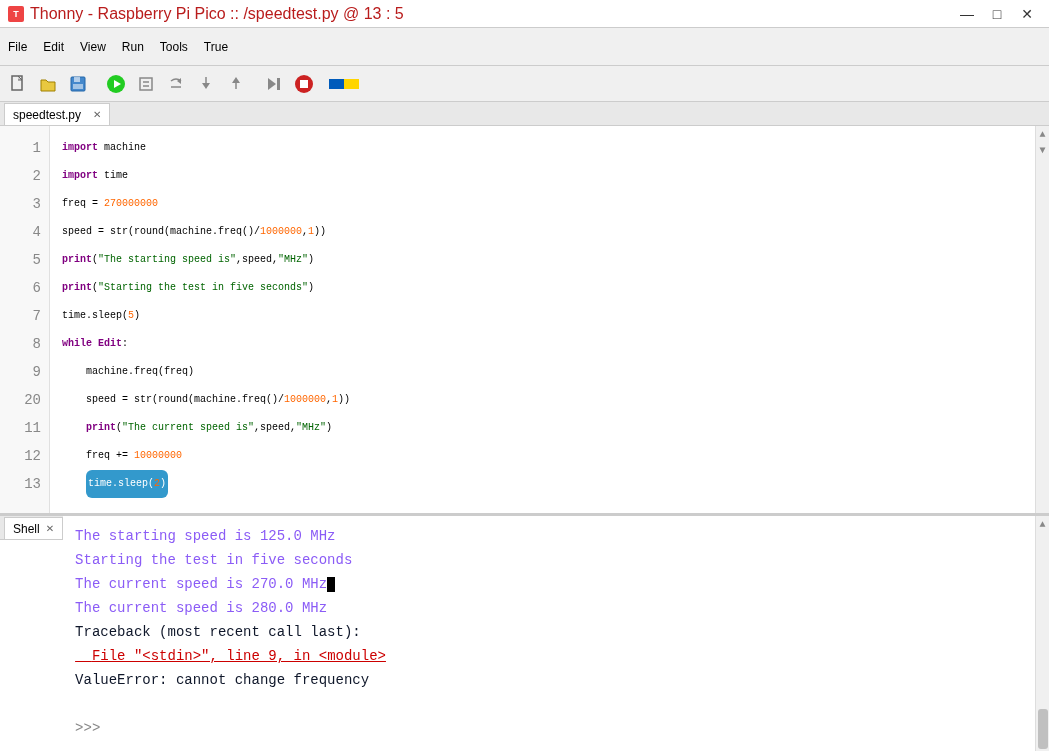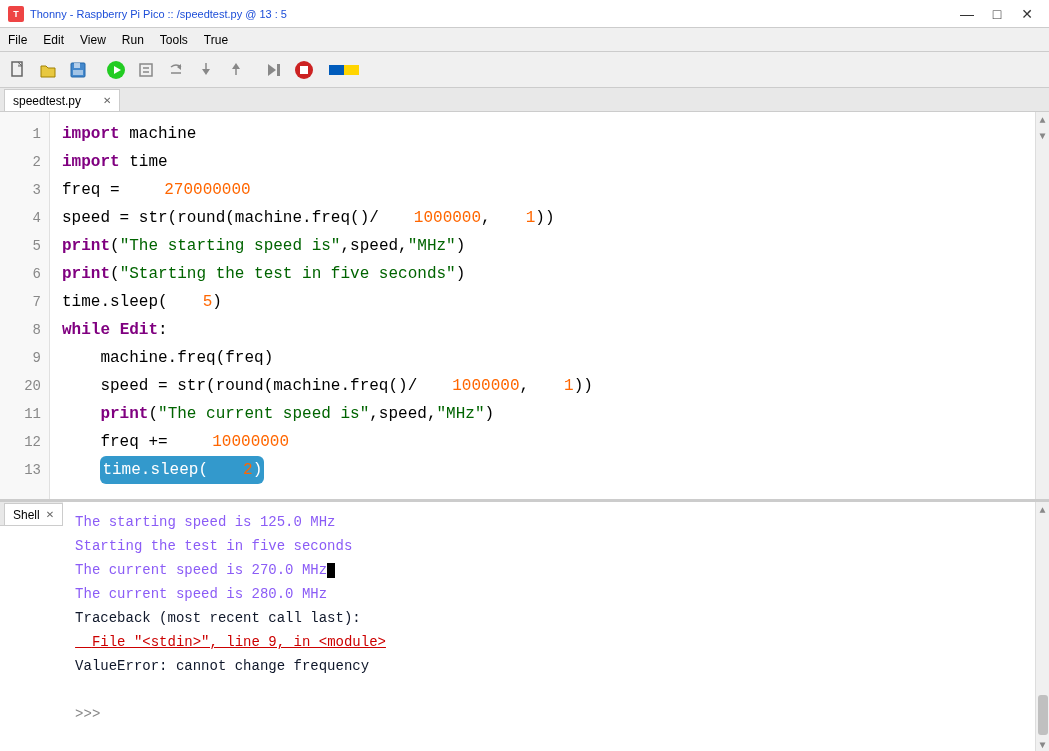--- a/index.html
+++ b/index.html
@@ -31,41 +31,41 @@
     }
     #title-logo {
       width: 16px;
       height: 16px;
       background: #e44;
       border-radius: 2px;
       display: flex; align-items: center; justify-content: center;
       font-size: 9px; color: #fff; font-weight: bold;
     }
     #title-text {
-      font-size: 11px;
-      color: #1d4ed8;
+      font-size: 16px;
+      color: #b91c1c;
     }
     #title-controls {
       display: flex;
       gap: 2px;
     }
     .title-btn {
       width: 28px; height: 22px;
       border: none;
       background: transparent;
       cursor: pointer;
       font-size: 14px;
       display: flex; align-items: center; justify-content: center;
       color: #333;
     }
 
     
     #menu-bar {
       background: #f0f0f0;
-      height: 24px;
+      height: 38px;
       display: flex;
       align-items: flex-start;
       border-bottom: 1px solid #ccc;
       font-family: Segoe UI, Arial, sans-serif;
       font-size: 12px;
     }
     .menu-item {
       padding: 2px 8px;
       cursor: pointer;
       height: 100%;
@@ -103,21 +103,21 @@
     }
     .editor-tab {
       background: #fff;
       border: 1px solid #ccc;
       border-bottom: none;
       padding: 2px 8px;
       font-family: Segoe UI, Arial, sans-serif;
       font-size: 12px;
       display: flex;
       align-items: center;
-      gap: 22px;
+      gap: 12px;
       cursor: pointer;
       height: 22px;
     }
     .editor-tab-close {
       font-size: 10px;
       color: #666;
       cursor: pointer;
     }
 
     
@@ -138,34 +138,34 @@
       color: #888;
       font-size: 14px;
       line-height: 28px;
       user-select: none;
       padding-right: 8px;
     }
     #code-area {
       flex: 1;
       padding: 8px 12px;
       overflow: auto;
-      font-size: 16px;
+      font-size: 10px;
       line-height: 28px;
       white-space: pre;
     }
     #editor-scrollbar {
       width: 14px;
       background: #f0f0f0;
       border-left: 1px solid #ddd;
     }
 
     
     .kw { color: #800080; font-weight: bold; }
     .str { color: #006400; }
-    .num { color: #ff6600; margin-left: 35px; }
+    .num { color: #ff6600; }
     .highlight-line {
       background: #3399cc;
       color: #fff;
       display: inline-block;
       padding: 0 2px;
       border-radius: 6px;
     }
 
     
     #shell-panel {

